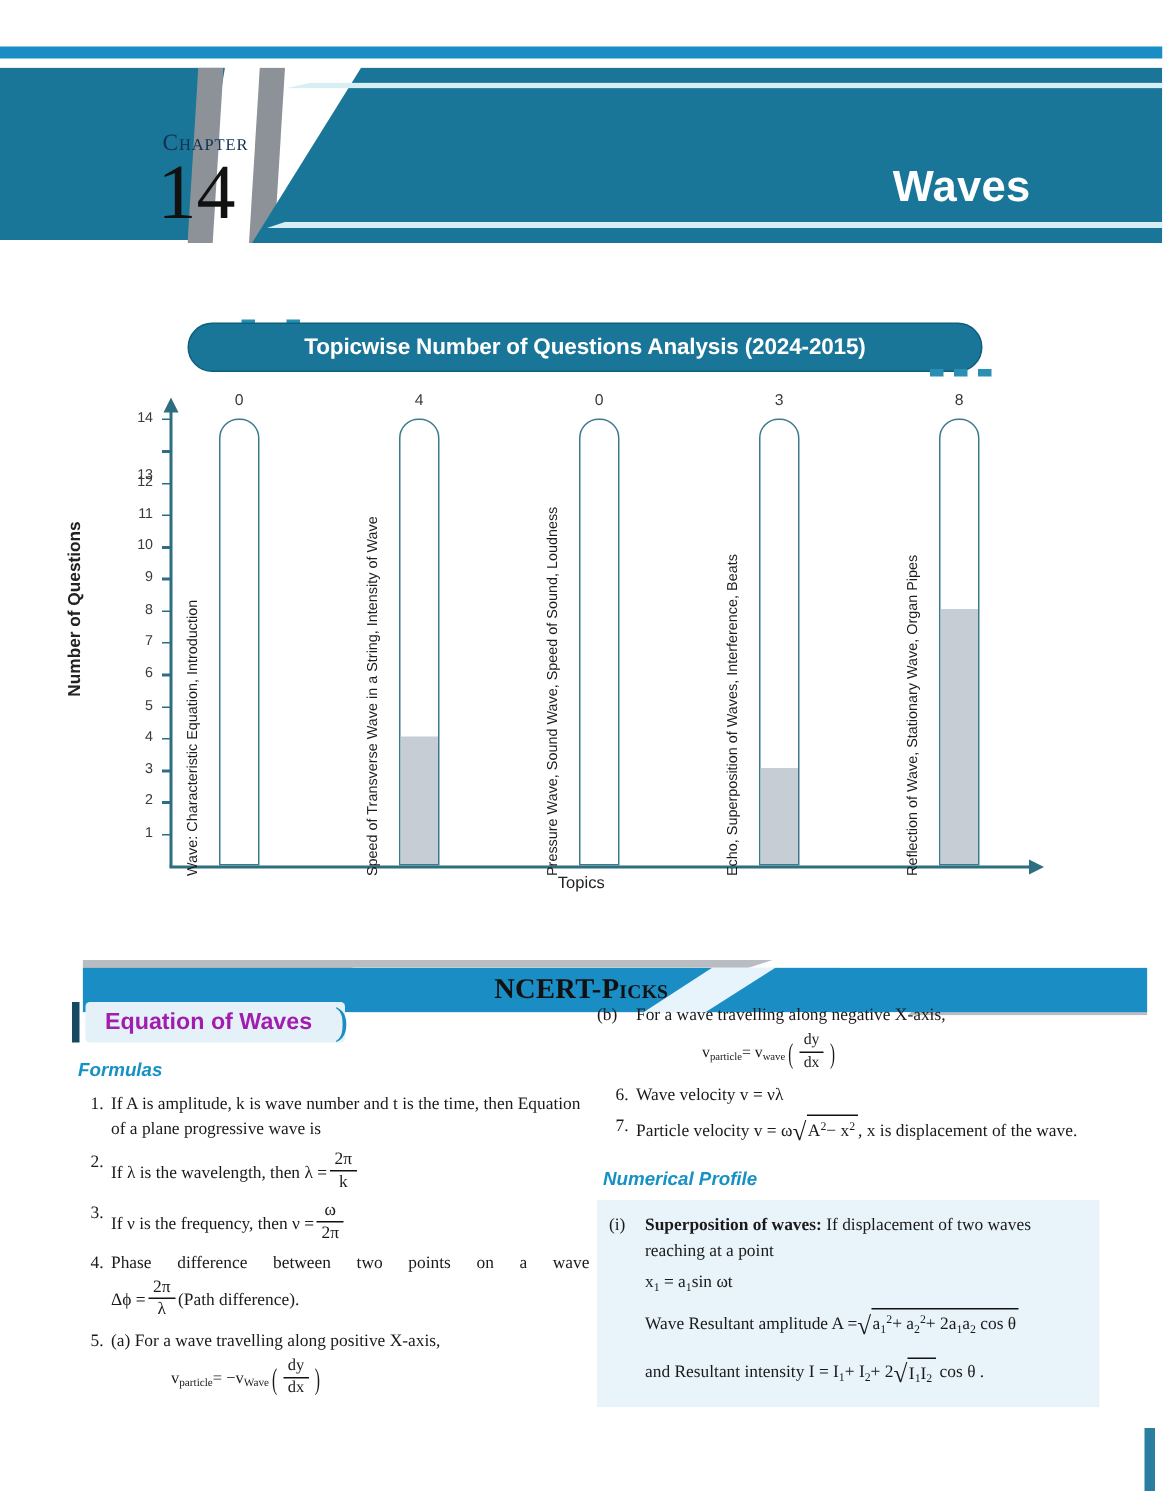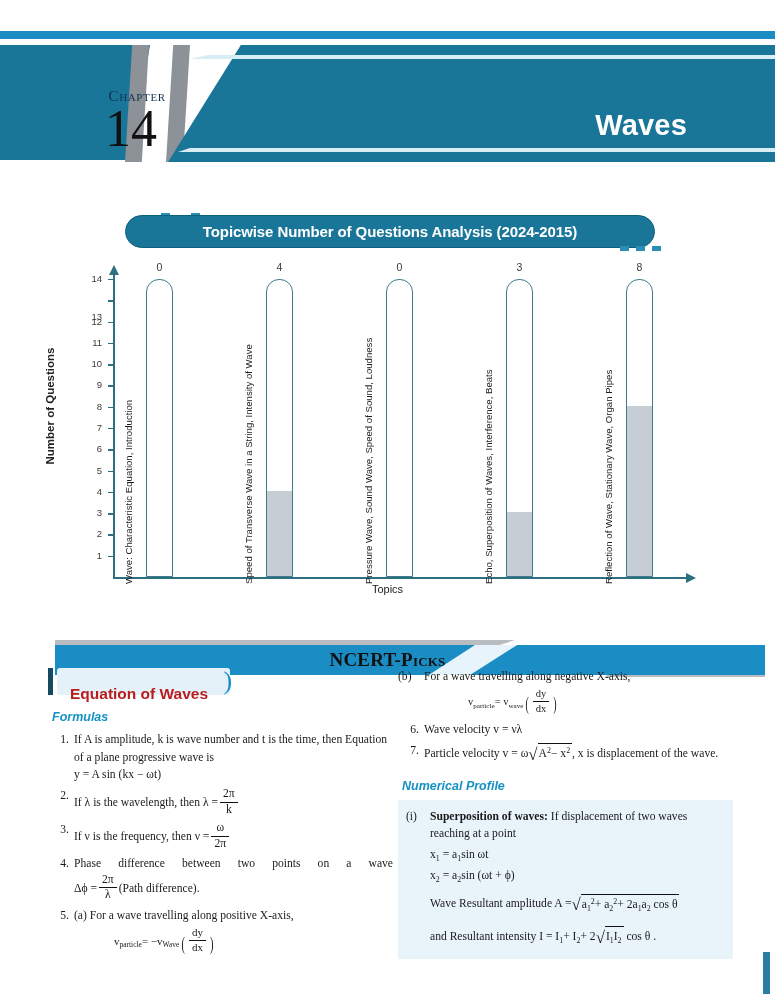--- a/index.html
+++ b/index.html
@@ -153,21 +153,21 @@
   .col-left { left:48px; width:345px; }
   .col-right { left:398px; width:335px; }
 
   .sec-head { position:relative; display:inline-block; height:27px; margin-bottom:5px; }
   .sec-head .accent { position:absolute; left:0; top:0; width:5px; height:27px; background:#164a63; }
   .sec-head .pillbg {
     position:absolute; left:9px; top:0; height:27px; background:#e4f1f9; border-radius:3px;
   }
   .sec-head .txt {
     position:relative; display:inline-block; padding:0 13px 11px 22px; line-height:27px;
-    font-family:"Liberation Sans", sans-serif; font-size:15.5px; font-weight:bold; color:#b91c1c;margin-top:12px;
+    font-family:"Liberation Sans", sans-serif; font-size:15.5px; font-weight:bold; color:#a21caf;
   }
   .sec-head .bracket {
     position:absolute; right:-11px; top:-1px;
     font-family:"Liberation Serif", serif; font-size:26px; color:#1a8ec4; line-height:27px;
   }
 
   .subhead {
     font-family:"Liberation Sans", sans-serif; font-size:12.5px; font-weight:bold;
     font-style:italic; color:#1691c4; margin:4px 0 4px 4px;
   }
@@ -314,21 +314,20 @@
       <span class="txt">Equation of Waves</span>
       <span class="bracket">)</span>
     </div>
 
     <div class="subhead">Formulas</div>
 
     <ol class="fl">
       <li>
         <span class="num">1.</span>
         <span class="just">If A is amplitude, k is wave number and t is the time, then Equation of a plane progressive wave is</span>
-        <div>y = A sin (kx − ωt)</div>
       </li>
 
       <li>
         <span class="num">2.</span>
         <span>If λ is the wavelength, then λ =</span><span class="mf"><span class="n">2π</span><span class="d">k</span></span>
       </li>
 
       <li>
         <span class="num">3.</span>
         <span>If ν is the frequency, then ν =</span><span class="mf"><span class="n">ω</span><span class="d">2π</span></span>
@@ -381,24 +380,20 @@
       <div class="item">
         <span class="lbl">(i)</span>
         <span style="font-weight:bold;">Superposition of waves:</span>
         <span>If displacement of two waves reaching at a point</span>
 
         <div class="line">
           <span>x</span><span class="sub">1</span>
           <span>= a</span><span class="sub">1</span><span>sin ωt</span>
         </div>
 
-        <div class="line">
-          <span>x</span><span class="sub">2</span>
-          <span>= a</span><span class="sub">2</span><span>sin (ωt + ϕ)</span>
-        </div>
 
         <div class="line sp">
           <span>Wave Resultant amplitude  A =</span><span class="rad"><span class="sym">√</span><span class="body"><span>a</span><span class="sub">1</span><span class="sup">2</span><span>+ a</span><span class="sub">2</span><span class="sup">2</span><span>+ 2a</span><span class="sub">1</span><span>a</span><span class="sub">2</span> <span>cos θ</span></span></span>
         </div>
 
         <div class="line sp">
           <span>and Resultant intensity  I = I</span><span class="sub">1</span><span>+ I</span><span class="sub">2</span><span>+ 2</span><span class="rad"><span class="sym">√</span><span class="body"><span>I</span><span class="sub">1</span><span>I</span><span class="sub">2</span></span></span> <span>cos θ .</span>
         </div>
       </div>
     </div>

